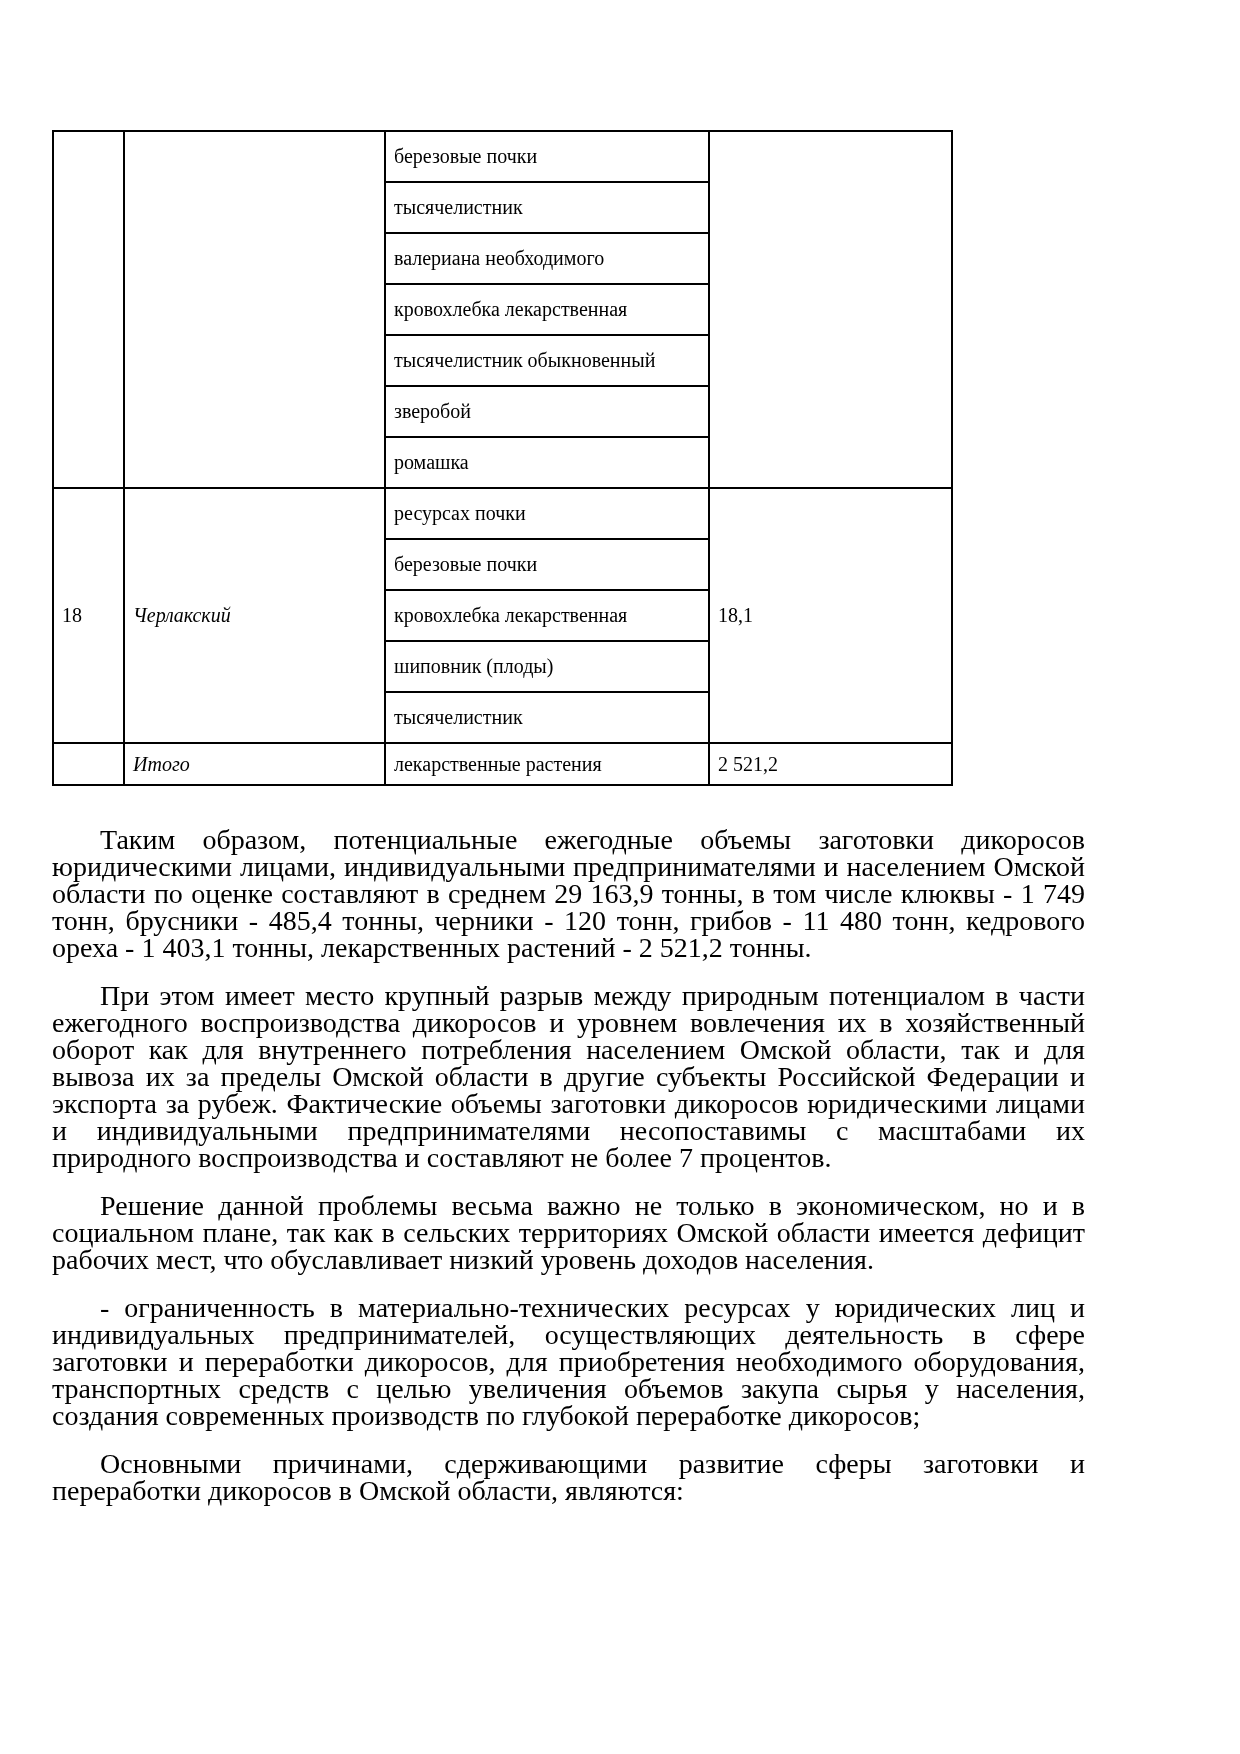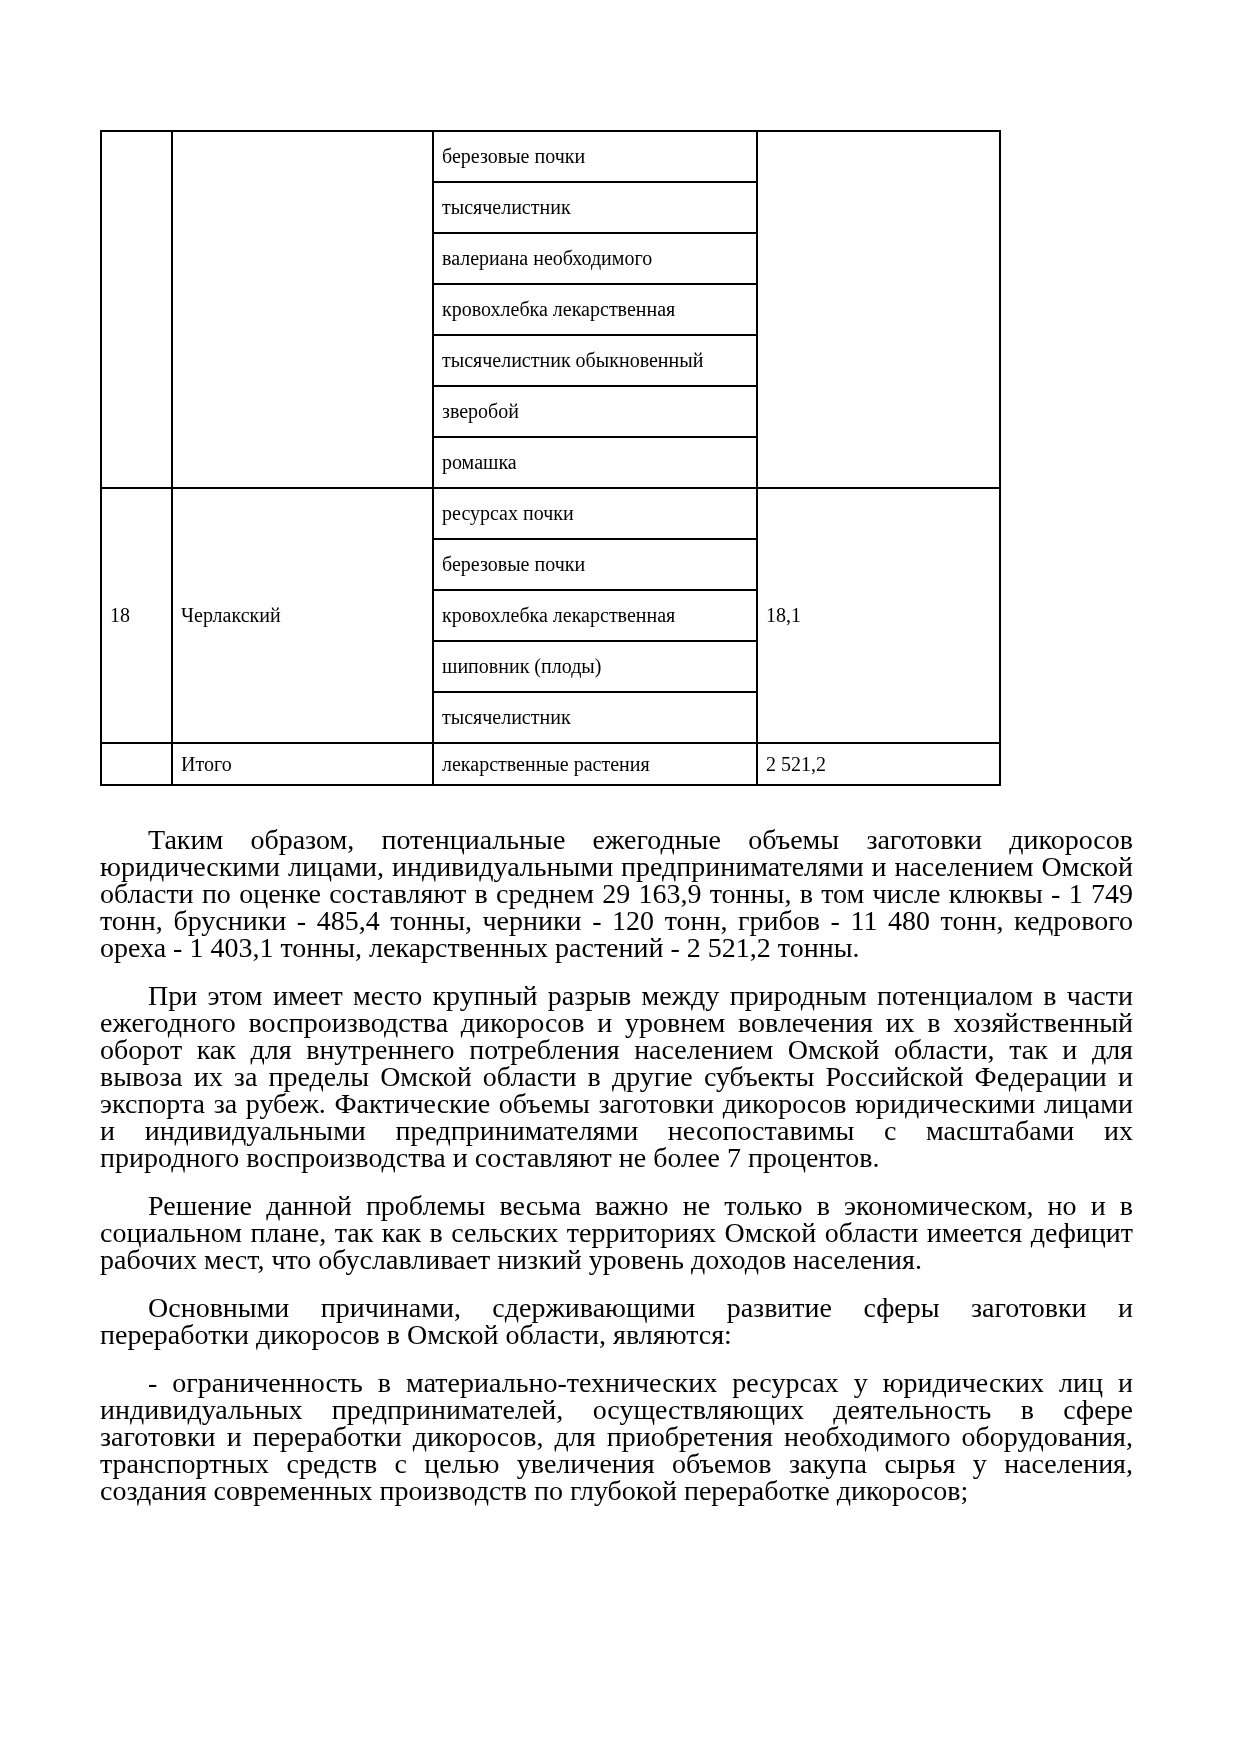--- a/index.html
+++ b/index.html
@@ -12,37 +12,37 @@
     width: 1240px;
     height: 1754px;
     font-family: "Liberation Serif", "DejaVu Serif", serif;
     font-size: 20px;
     overflow: hidden;
   }
   .page {
     box-sizing: border-box;
     width: 1240px;
     height: 1662px;
-    padding: 130px 107px 0 100px;
+    padding: 130px 107px 0 52px;
   }
   table.doc-table {
     border-collapse: collapse;
     table-layout: fixed;
     width: 836px;
   }
   table.doc-table td {
     border: 2px solid #000000;
     padding: 2px 6px 2px 8px;
     vertical-align: middle;
     font-size: 20px;
     overflow: hidden;
     white-space: nowrap;
   }
   td.col-num   { width: 55px; margin-top: 8px; }
-  td.col-district { width: 245px; }
+  td.col-district { width: 245px; font-style: italic; }
   td.col-item  { width: 308px; height: 45px; }
   td.col-value { width: 227px; }
   tr.total-row td { height: 36px; }
   .text-block {
     margin-top: 40px;
     width: 1033px;
   }
   .text-block p {
     margin: 0 0 21px 0;
     text-align: justify;
@@ -109,17 +109,17 @@
       <td class="col-item">лекарственные растения</td>
       <td class="col-value">2 521,2</td>
     </tr>
   </tbody>
     </table>
 
   <div class="text-block">
     <p>Таким образом, потенциальные ежегодные объемы заготовки дикоросов юридическими лицами, индивидуальными предпринимателями и населением Омской области по оценке составляют в среднем 29 163,9 тонны, в том числе клюквы - 1 749 тонн, брусники - 485,4 тонны, черники - 120 тонн, грибов - 11 480 тонн, кедрового ореха - 1 403,1 тонны, лекарственных растений - 2 521,2 тонны.</p>
     <p>При этом имеет место крупный разрыв между природным потенциалом в части ежегодного воспроизводства дикоросов и уровнем вовлечения их в хозяйственный оборот как для внутреннего потребления населением Омской области, так и для вывоза их за пределы Омской области в другие субъекты Российской Федерации и экспорта за рубеж. Фактические объемы заготовки дикоросов юридическими лицами и индивидуальными предпринимателями несопоставимы с масштабами их природного воспроизводства и составляют не более 7 процентов.</p>
     <p>Решение данной проблемы весьма важно не только в экономическом, но и в социальном плане, так как в сельских территориях Омской области имеется дефицит рабочих мест, что обуславливает низкий уровень доходов населения.</p>
+    <p>- ограниченность в материально-технических ресурсах у юридических лиц и индивидуальных предпринимателей, осуществляющих деятельность в сфере заготовки и переработки дикоросов, для приобретения необходимого оборудования, транспортных средств с целью увеличения объемов закупа сырья у населения, создания современных производств по глубокой переработке дикоросов;</p>
     <p>Основными причинами, сдерживающими развитие сферы заготовки и переработки дикоросов в Омской области, являются:</p>
-    <p>- ограниченность в материально-технических ресурсах у юридических лиц и индивидуальных предпринимателей, осуществляющих деятельность в сфере заготовки и переработки дикоросов, для приобретения необходимого оборудования, транспортных средств с целью увеличения объемов закупа сырья у населения, создания современных производств по глубокой переработке дикоросов;</p>
   </div>
 
 </div>
 
 </body></html>

